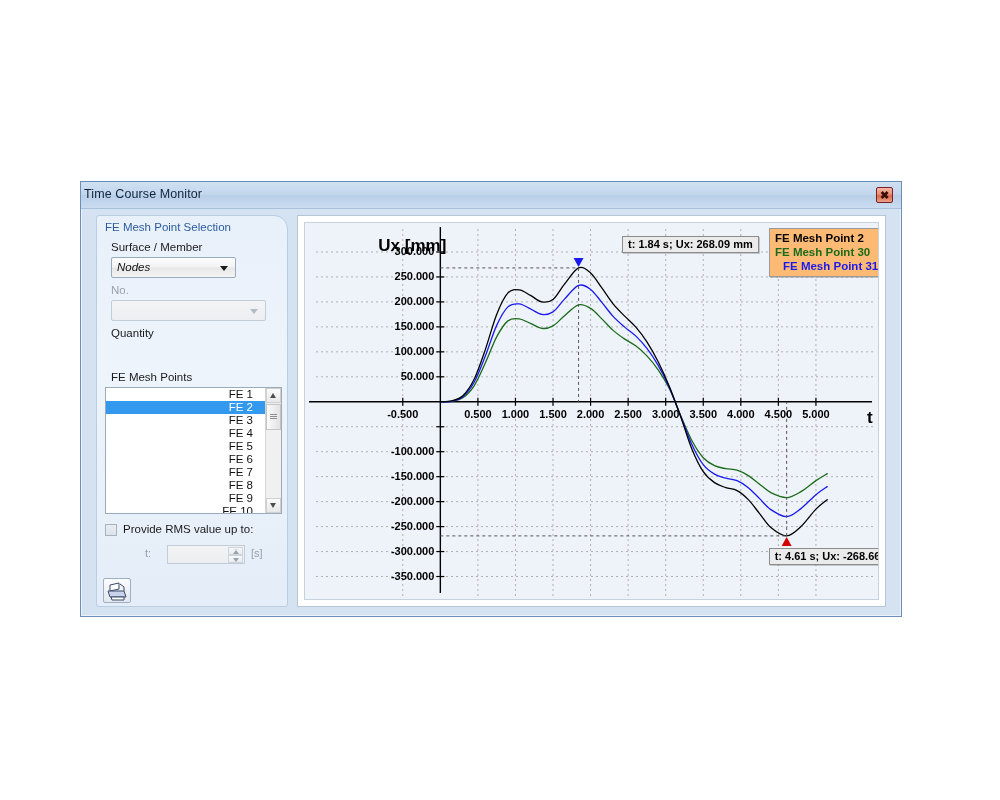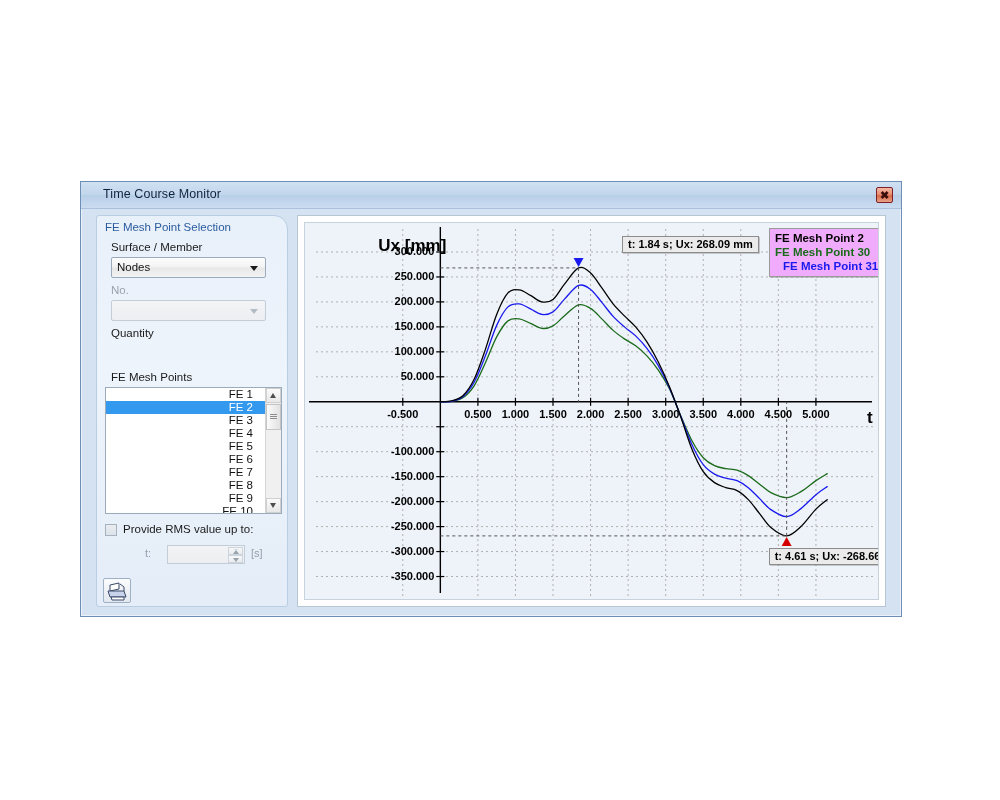--- a/index.html
+++ b/index.html
@@ -20,21 +20,21 @@
     border: 1px solid #6d8fb5;
     box-shadow: 0 0 0 1px rgba(255,255,255,0.5) inset;
   }
   .titlebar {
     position: absolute; left: 0; top: 0;
     width: 100%; height: 26px;
     background: linear-gradient(to bottom, #cfe0f2 0%, #c2d6ec 48%, #b8cfe8 52%, #cbdcf0 100%);
     border-bottom: 1px solid #a9c1dd;
   }
   .title-text {
-    position: absolute; left: 22px; top: 5px;
+    position: absolute; left: 3px; top: 5px;
     font-size: 12.5px; color: #10233d;
     letter-spacing: 0.1px;
     white-space: nowrap;
   }
   .close-btn {
     position: absolute; right: 8px; top: 5px;
     width: 17px; height: 16px;
     border: 1px solid #7a2026;
     border-radius: 2px;
     background: linear-gradient(to bottom, #f5b7a4 0%, #e98f73 45%, #d96a4a 55%, #e8a287 100%);
@@ -255,21 +255,21 @@
   }
   .tick-label {
     position: absolute;
     font-size: 11px; font-weight: bold; color: #000;
     white-space: nowrap;
     text-align: right;
   }
   .legend {
     position: absolute;
     left: 464px; top: 5px;
-    background: #f0abfc;
+    background: #fdba74;
     border: 1px solid #9a9a9a;
     box-shadow: 1px 1px 0 rgba(0,0,0,0.18);
     padding: 2px 15px 3px 5px;
   }
   .legend div {
     font-size: 11.5px; font-weight: bold;
     line-height: 14px;
     white-space: nowrap;
   }
   .tooltip {
@@ -295,21 +295,21 @@
         <div class="x">✖</div>
       </div>
     </div>
 
     <div class="client">
 
       <div class="groupbox">
         <div class="group-title">FE Mesh Point Selection</div>
 
         <div class="field-label" style="left:14px; top:25px;">Surface / Member</div>
-        <div class="combo" style="left:14px; top:41px; width:155px;">
+        <div class="combo" style="left:14px; top:41px; width:125px;font-style:italic;">
           <div class="val">Nodes</div>
           <div class="arrow"></div>
         </div>
 
         <div class="field-label disabled" style="left:14px; top:68px;">No.</div>
         <div class="combo disabled" style="left:14px; top:84px; width:155px;">
           <div class="val"></div>
           <div class="arrow"></div>
         </div>
 

